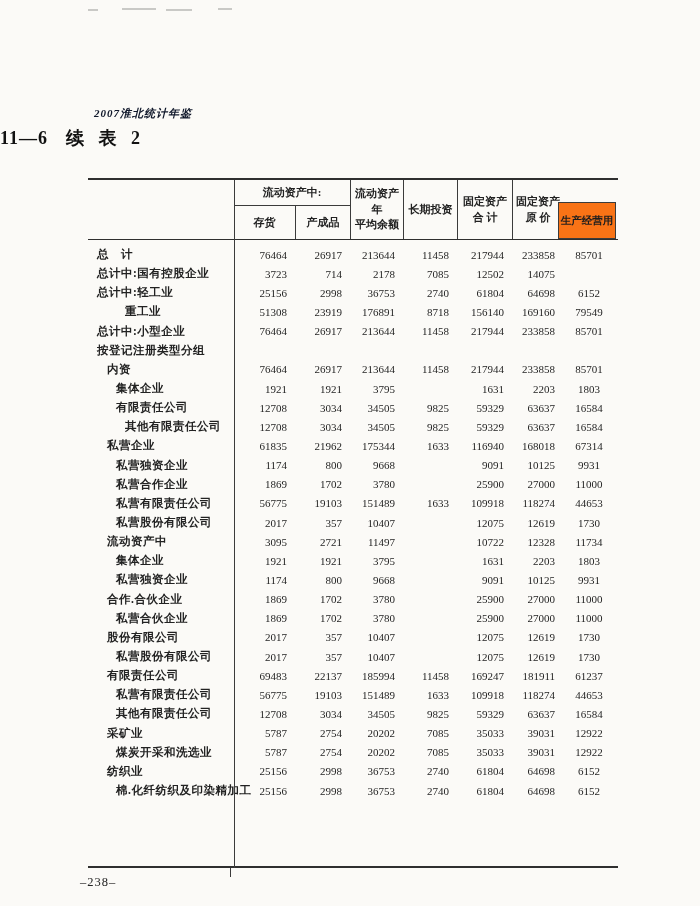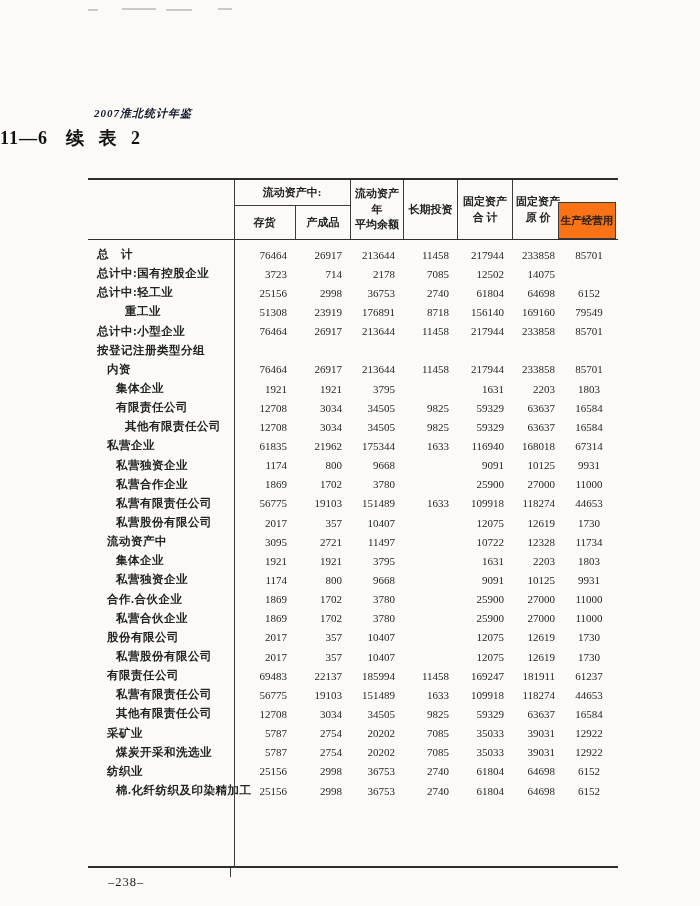--- a/index.html
+++ b/index.html
@@ -68,21 +68,21 @@
     font-size:11px; text-align:right; padding-right:8px;
     color:#252525; font-weight:normal;
   }
   .cell.num:last-child{padding-right:3px;text-align:center;}
   .trow.i0 .label{padding-left:9px;}
   .trow.i1 .label{padding-left:19px;}
   .trow.i2 .label{padding-left:28px;}
   .trow.i3 .label{padding-left:37px;}
 
   .page-number{
-    position:absolute; left:108px; top:875px;
+    position:absolute; left:80px; top:875px;
     font-size:12.5px; color:#222; letter-spacing:1px;
   }
 </style>
 </head>
 <body>
 
 <div class="page">
 
   <div class="artifact" style="left:88px;top:9px;width:10px;height:2px;"></div>
   <div class="artifact" style="left:122px;top:8px;width:34px;height:2px;"></div>

